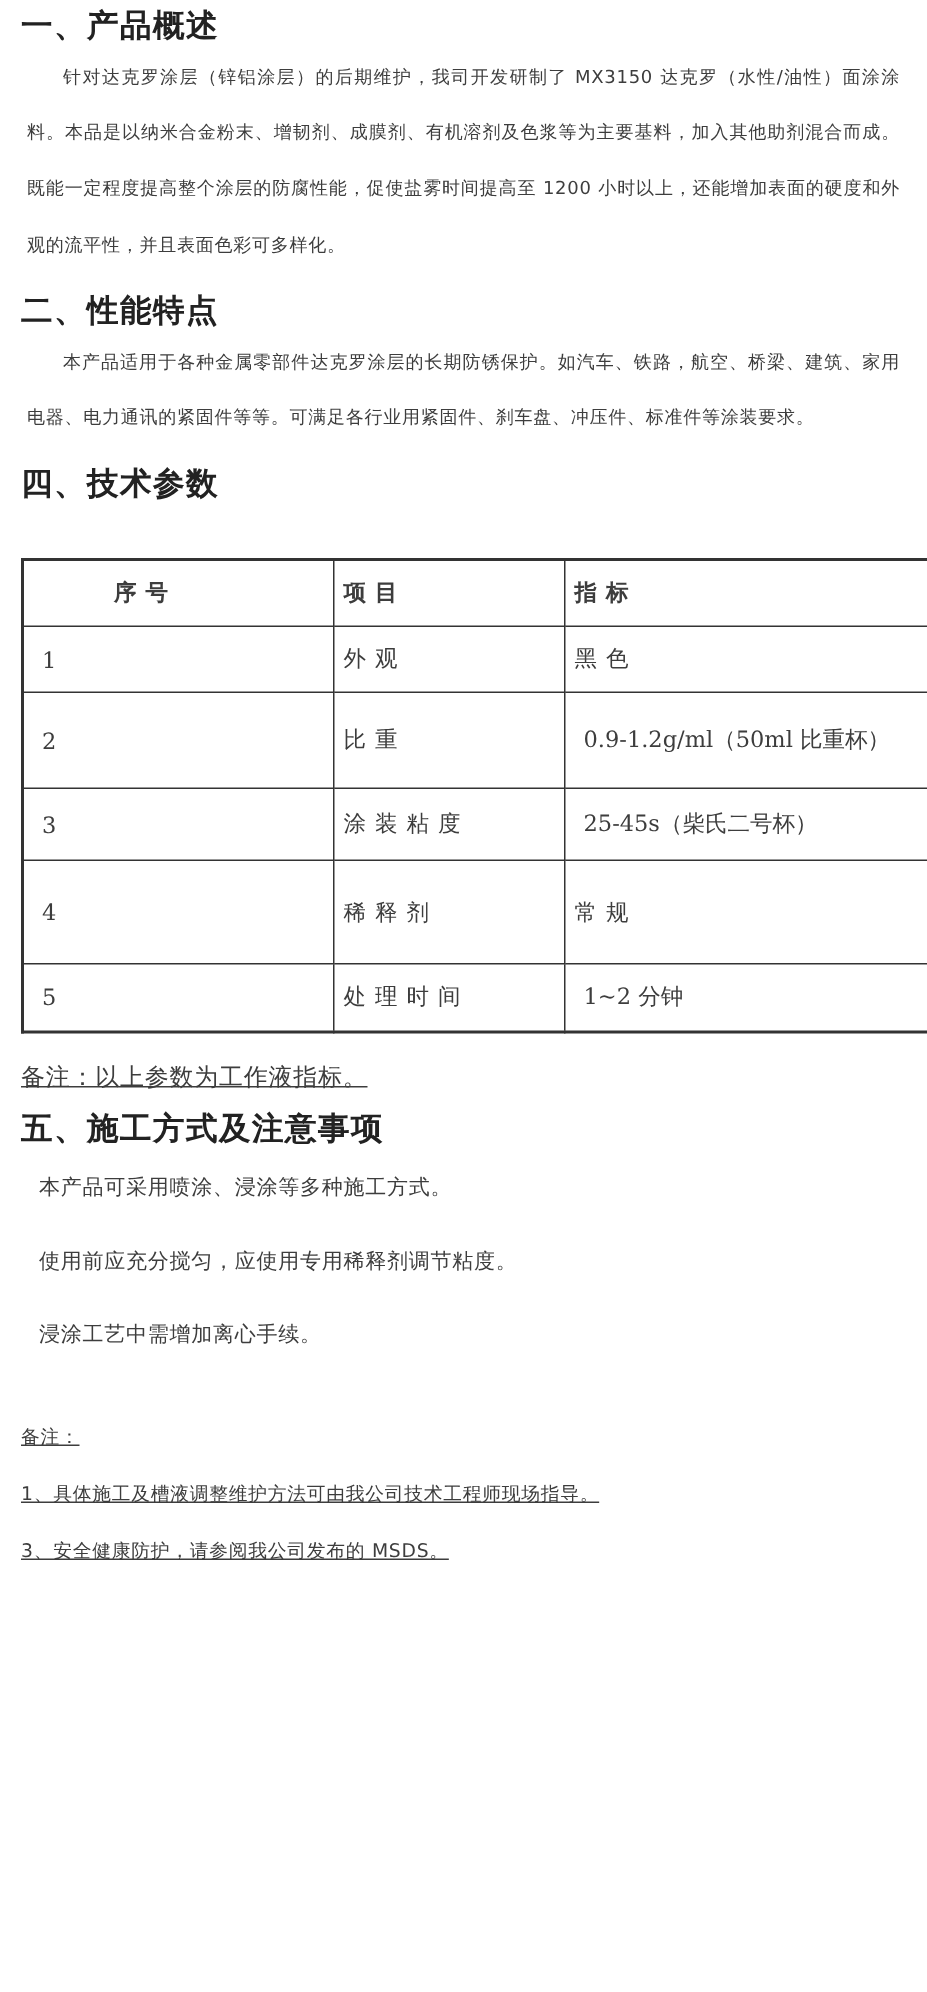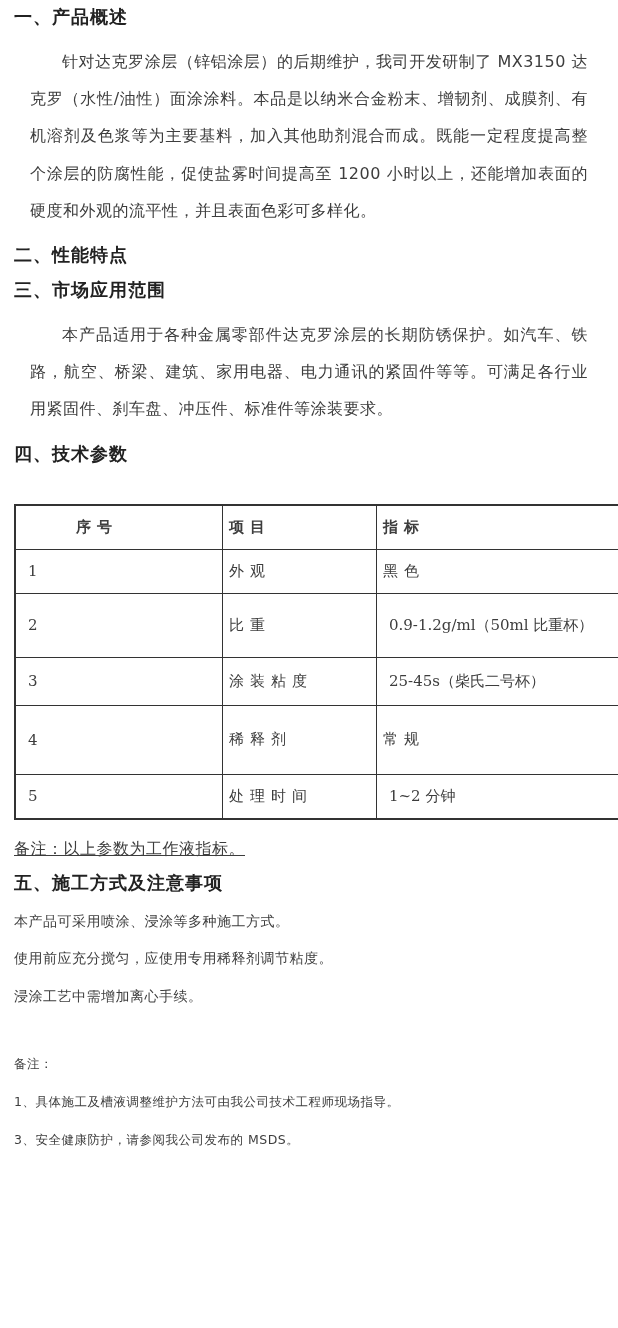--- a/index.html
+++ b/index.html
@@ -7,33 +7,33 @@
     width: 618px;
     height: 1328px;
     background: #ffffff;
     font-family: "DejaVu Sans", "Liberation Sans", sans-serif;
     color: #3d3d3d;
     overflow: hidden;
   }
   .page { padding: 7px 14px 0 14px; width: 590px; }
 
   .sec-h {
-    font-size: 18px;
+    font-size: 21px;
     line-height: 20px;
     font-weight: bold;
     color: #222222;
     margin: 15px 0 6px 0;
     letter-spacing: 1px;
   }
   .sec-h.first { margin-top: 0; }
 
   .para {
-    font-size: 16px;
+    font-size: 12px;
     line-height: 37.2px;
-    margin: 16px;
+    margin: 4px;
     text-align: justify;
     text-indent: 2em;
     letter-spacing: 0.5px;
   }
 
   
   table.params {
     border-collapse: collapse;
     width: 580px;
     margin: 40px 0 0 0;
@@ -68,43 +68,43 @@
     line-height: 18px;
     margin: 20px 0 0 0;
     letter-spacing: 0.5px;
     text-decoration: underline;
   }
 
   .sec-h.construction { margin-bottom: 10px; }
   .line {
     font-size: 14px;
     line-height: 37.2px;
-    margin: 0;
+    margin: 12px;
     letter-spacing: 0.5px;
   }
 
   .remarks { margin-top: 30px; }
   .rline {
     font-size: 12.5px;
     line-height: 38px;
     margin: 0;
     letter-spacing: 0.5px;
+    text-decoration: underline;
   }
 </style>
 </head>
 <body>
 
 <div class="page">
 
   <h2 class="sec-h first">一、产品概述</h2>
   <p class="para">针对达克罗涂层（锌铝涂层）的后期维护，我司开发研制了 MX3150 达克罗（水性/油性）面涂涂料。本品是以纳米合金粉末、增韧剂、成膜剂、有机溶剂及色浆等为主要基料，加入其他助剂混合而成。既能一定程度提高整个涂层的防腐性能，促使盐雾时间提高至 1200 小时以上，还能增加表面的硬度和外观的流平性，并且表面色彩可多样化。</p>
 
   <h2 class="sec-h">二、性能特点</h2>
 
-  <h2 class="sec-h">三、市场应用范围</h2>
   <p class="para">本产品适用于各种金属零部件达克罗涂层的长期防锈保护。如汽车、铁路，航空、桥梁、建筑、家用电器、电力通讯的紧固件等等。可满足各行业用紧固件、刹车盘、冲压件、标准件等涂装要求。</p>
 
   <h2 class="sec-h">四、技术参数</h2>
 
   <table class="params">
     <tbody>
         <tr class="h-head">
       <th class="c-no ls shift">序号</th>
       <th class="c-item ls">项目</th>
       <th class="c-spec ls">指标</th>

